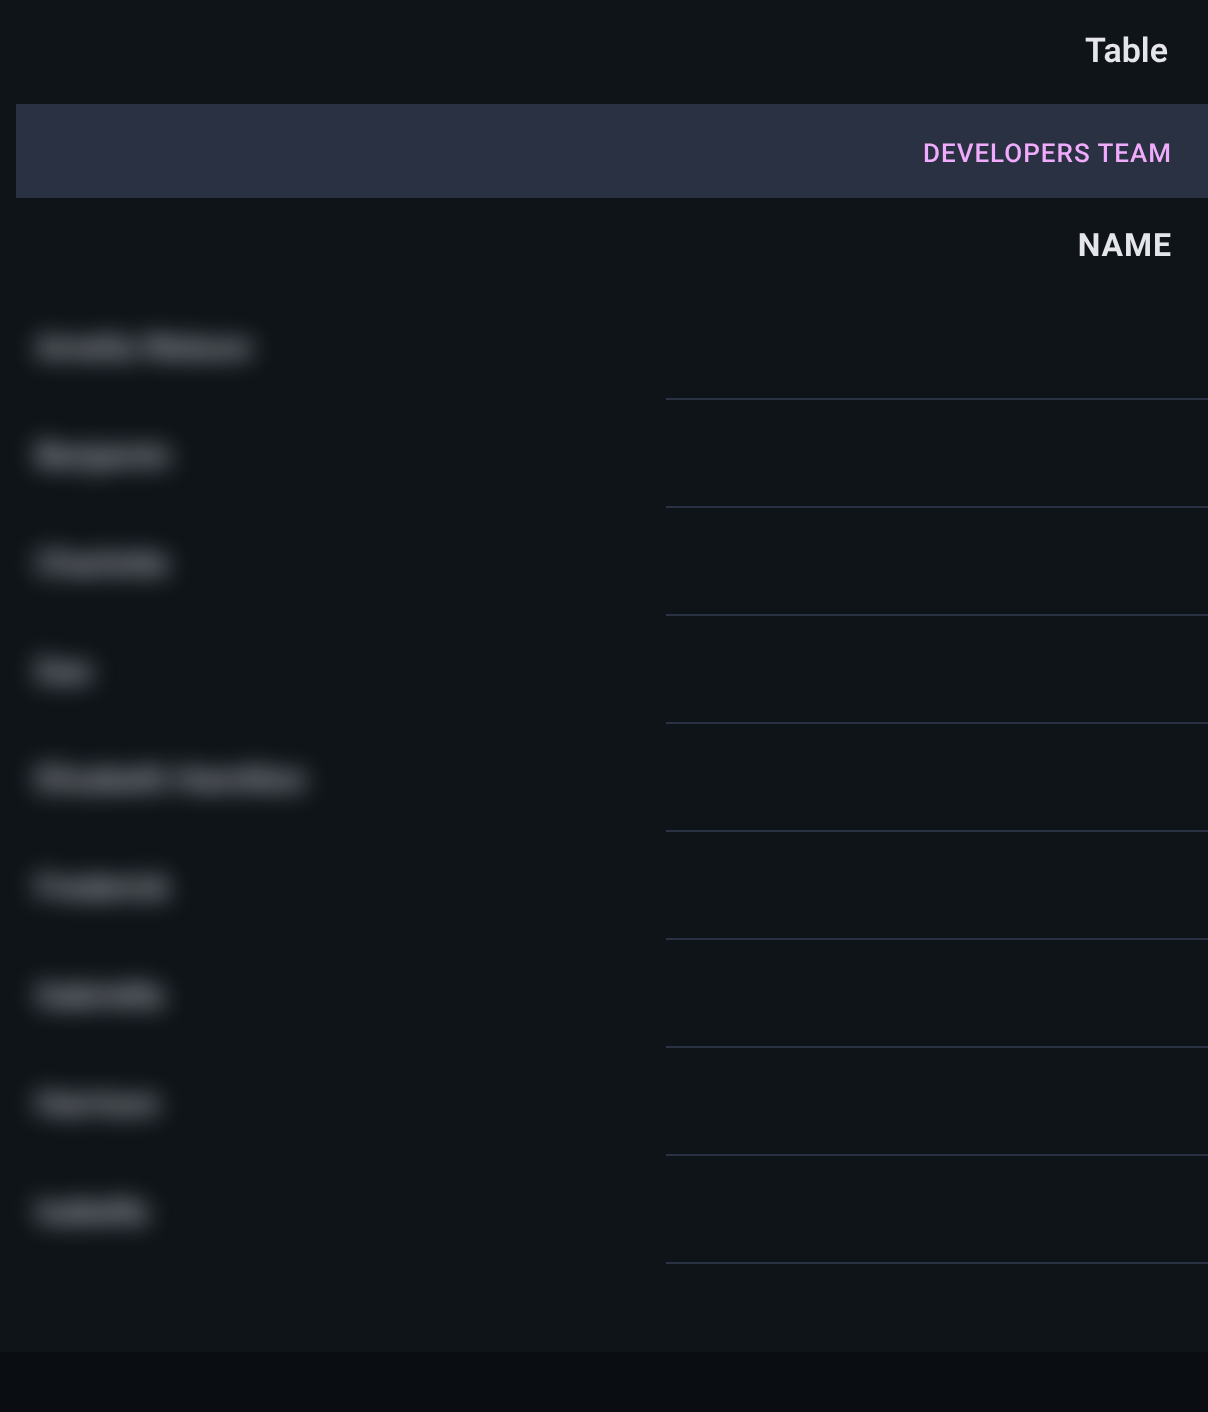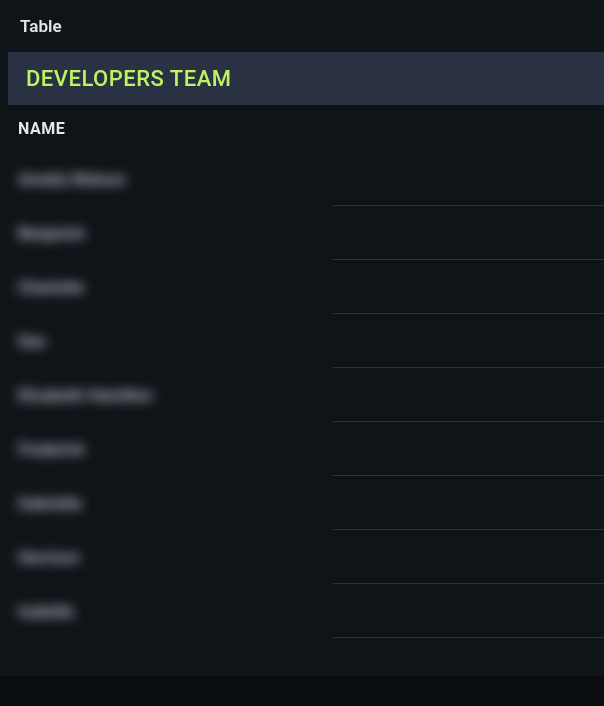--- a/index.html
+++ b/index.html
@@ -1,40 +1,41 @@
 <!DOCTYPE html>
 <html><head>
   <meta charset="utf-8">
   <style>
     * {
       margin: 0;
       padding: 0;
       box-sizing: border-box;
+      text-align: right;
     }
     body {
       background: #0f1419;
       font-family: -apple-system, BlinkMacSystemFont, 'Segoe UI', Roboto, sans-serif;
       width: 604px;
       height: 706px;
       overflow: hidden;
     }
     .header {
       padding: 16px 20px;
       color: #e4e6ea;
       font-size: 17px;
       font-weight: 600;
     }
     .section-header {
       background: #2a3142;
       padding: 14px 18px;
       margin-left: 8px;
     }
     .section-header-text {
-      color: #bef264;
-      font-size: 22px;
+      color: #f0abfc;
+      font-size: 13px;
       font-weight: 500;
       letter-spacing: 0.5px;
     }
     .column-header {
       padding: 14px 18px;
       color: #e4e6ea;
       font-size: 16px;
       font-weight: 700;
       letter-spacing: 0.5px;
     }

